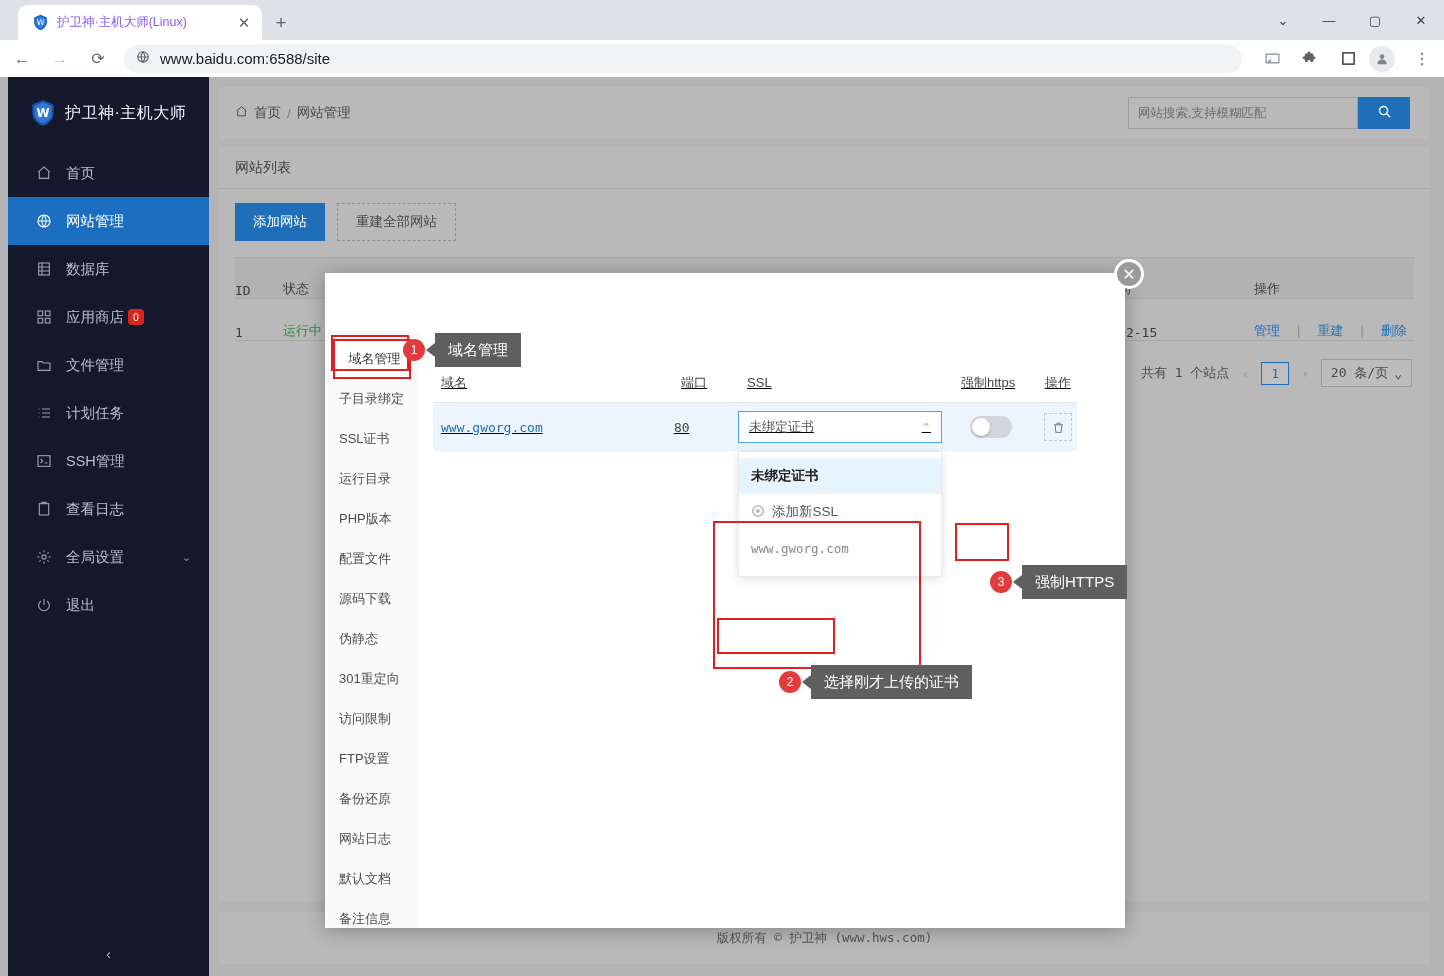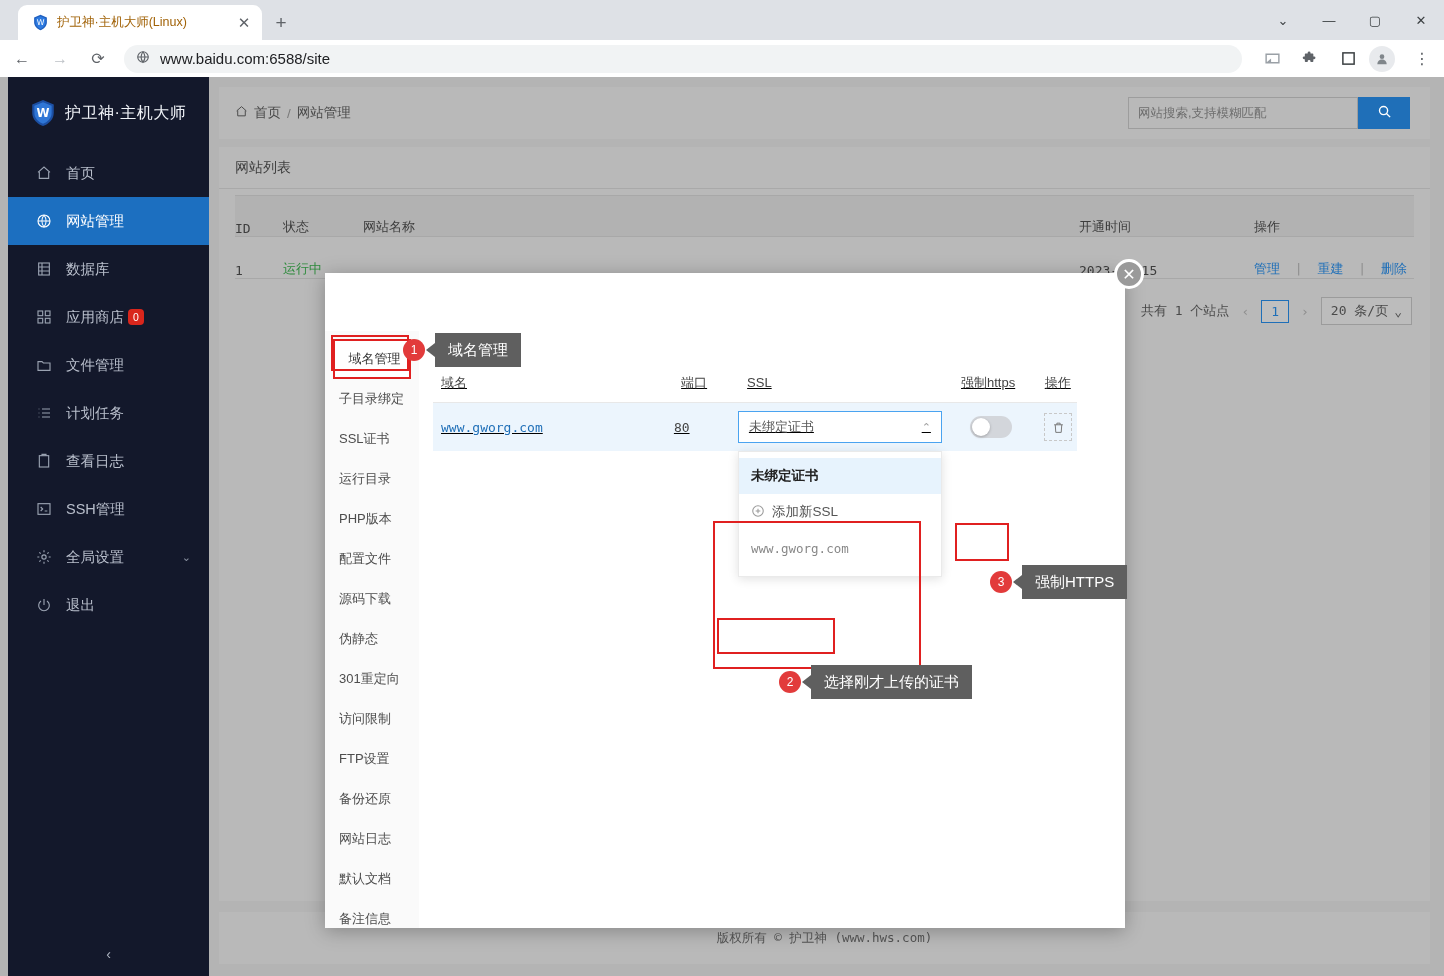--- a/index.html
+++ b/index.html
@@ -21,21 +21,21 @@
   .tab {
     position: absolute; left: 18px; top: 5px; width: 244px; height: 35px;
     background: #ffffff; border-radius: 9px 9px 0 0;
     display: flex; align-items: center; padding: 0 8px;
   }
   .tab-favicon {
     width: 17px; height: 17px; margin: 0 8px 0 6px; flex: 0 0 auto;
     position: relative;
   }
   .tab-title {
-    font-size: 12.5px; color: #a16207; white-space: nowrap;
+    font-size: 12.5px; color: #8b5cf6; white-space: nowrap;
     overflow: hidden; flex: 1 1 auto;
   }
   .tab-close {
     width: 20px; height: 20px; flex: 0 0 auto; position: relative;
     display: flex; align-items: center; justify-content: center;
     color: #5f6368; font-size: 15px;
   }
   #newtab {
     position: absolute; left: 268px; top: 10px; width: 26px; height: 26px;
     display: flex; align-items: center; justify-content: center;
@@ -435,35 +435,35 @@
           <svg width="16" height="16" viewBox="0 0 24 24" fill="none" stroke="currentColor" stroke-width="1.7">
               <path d="M9 6h12M9 12h12M9 18h12M4 6h1M4 12h1M4 18h1"></path>
             </svg>
         </span>
         <span>计划任务</span>
       </div>
 
       <div class="nav-item">
         <span class="nav-ico">
           <svg width="16" height="16" viewBox="0 0 24 24" fill="none" stroke="currentColor" stroke-width="1.7">
+              <rect x="3" y="4" width="18" height="16"></rect>
+              <path d="M7 9l3 3-3 3M13 15h4"></path>
+            </svg>
+        </span>
+        <span>SSH管理</span>
+      </div>
+
+      <div class="nav-item">
+        <span class="nav-ico">
+          <svg width="16" height="16" viewBox="0 0 24 24" fill="none" stroke="currentColor" stroke-width="1.7">
               <rect x="5" y="4" width="14" height="17"></rect>
               <path d="M9 4V2h6v2"></path>
             </svg>
         </span>
         <span>查看日志</span>
-      </div>
-
-      <div class="nav-item">
-        <span class="nav-ico">
-          <svg width="16" height="16" viewBox="0 0 24 24" fill="none" stroke="currentColor" stroke-width="1.7">
-              <rect x="3" y="4" width="18" height="16"></rect>
-              <path d="M7 9l3 3-3 3M13 15h4"></path>
-            </svg>
-        </span>
-        <span>SSH管理</span>
       </div>
 
       <div class="nav-item">
         <span class="nav-ico">
           <svg width="16" height="16" viewBox="0 0 24 24" fill="none" stroke="currentColor" stroke-width="1.7">
               <circle cx="12" cy="12" r="3.2"></circle>
               <path d="M12 2v3M12 19v3M2 12h3M19 12h3M5 5l2 2M17 17l2 2M19 5l-2 2M7 17l-2 2"></path>
             </svg>
         </span>
         <span>全局设置</span>
@@ -504,20 +504,24 @@
                 <circle cx="10.5" cy="10.5" r="6.5"></circle>
                 <path d="M15.5 15.5L21 21"></path>
               </svg>
           </button>
         </div>
       </div>
 
       <div id="content-card">
         <div id="card-title">网站列表</div>
 
+        <div id="toolbar-row">
+          <button class="btn-primary-fill">添加网站</button>
+          <button class="btn-outline">重建全部网站</button>
+        </div>
 
         <div id="site-table">
           <div class="thead">
             <div class="c-id">ID</div>
             <div class="c-state">状态</div>
             <div class="c-name">网站名称</div>
             <div class="c-time">开通时间</div>
             <div class="c-op">操作</div>
           </div>
           <div class="trow">

